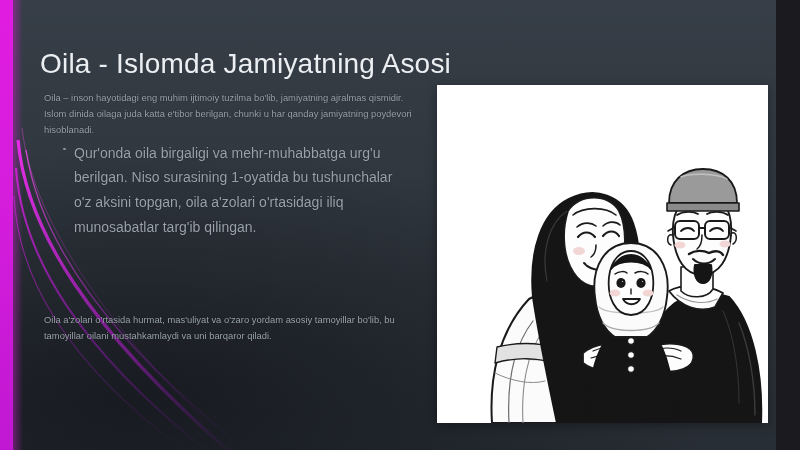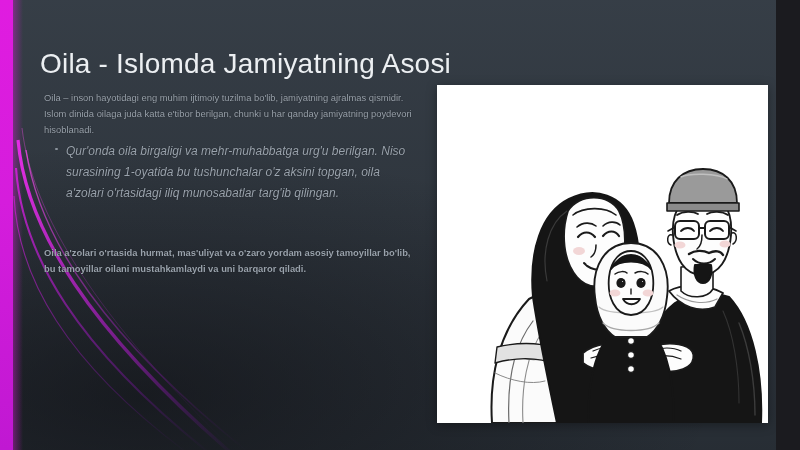--- a/index.html
+++ b/index.html
@@ -87,39 +87,37 @@
     text-shadow: 0 0 1px rgba(0,0,0,0.6);
   }
   .bullets {
     margin: 2px 0 0 0;
     padding: 0 0 0 22px;
     list-style: none;
   }
   .bullets li {
     position: relative;
     color: #9aa3ad;
-    font-size: 12px;
+    font-size: 14px;
     line-height: 1.78;
-    margin: 0 0 6px 0;
+    margin: 0 0 6px 8px;
     text-shadow: 0 0 1px rgba(0,0,0,0.6);
-    font-style: italic;
   }
   .bullets li::before {
     content: "";
     position: absolute;
     left: -11px;
     top: 7px;
     width: 2.6px;
     height: 2.6px;
     background: #8a929b;
     border-radius: 50%;
   }
   .para-last {
-    margin-top: 40px;
-    font-weight: bold;
+    margin-top: 72px;
   }
 
   
   .pic-frame {
     position: absolute;
     left: 437px;
     top: 85px;
     width: 331px;
     height: 338px;
     background: #ffffff;

